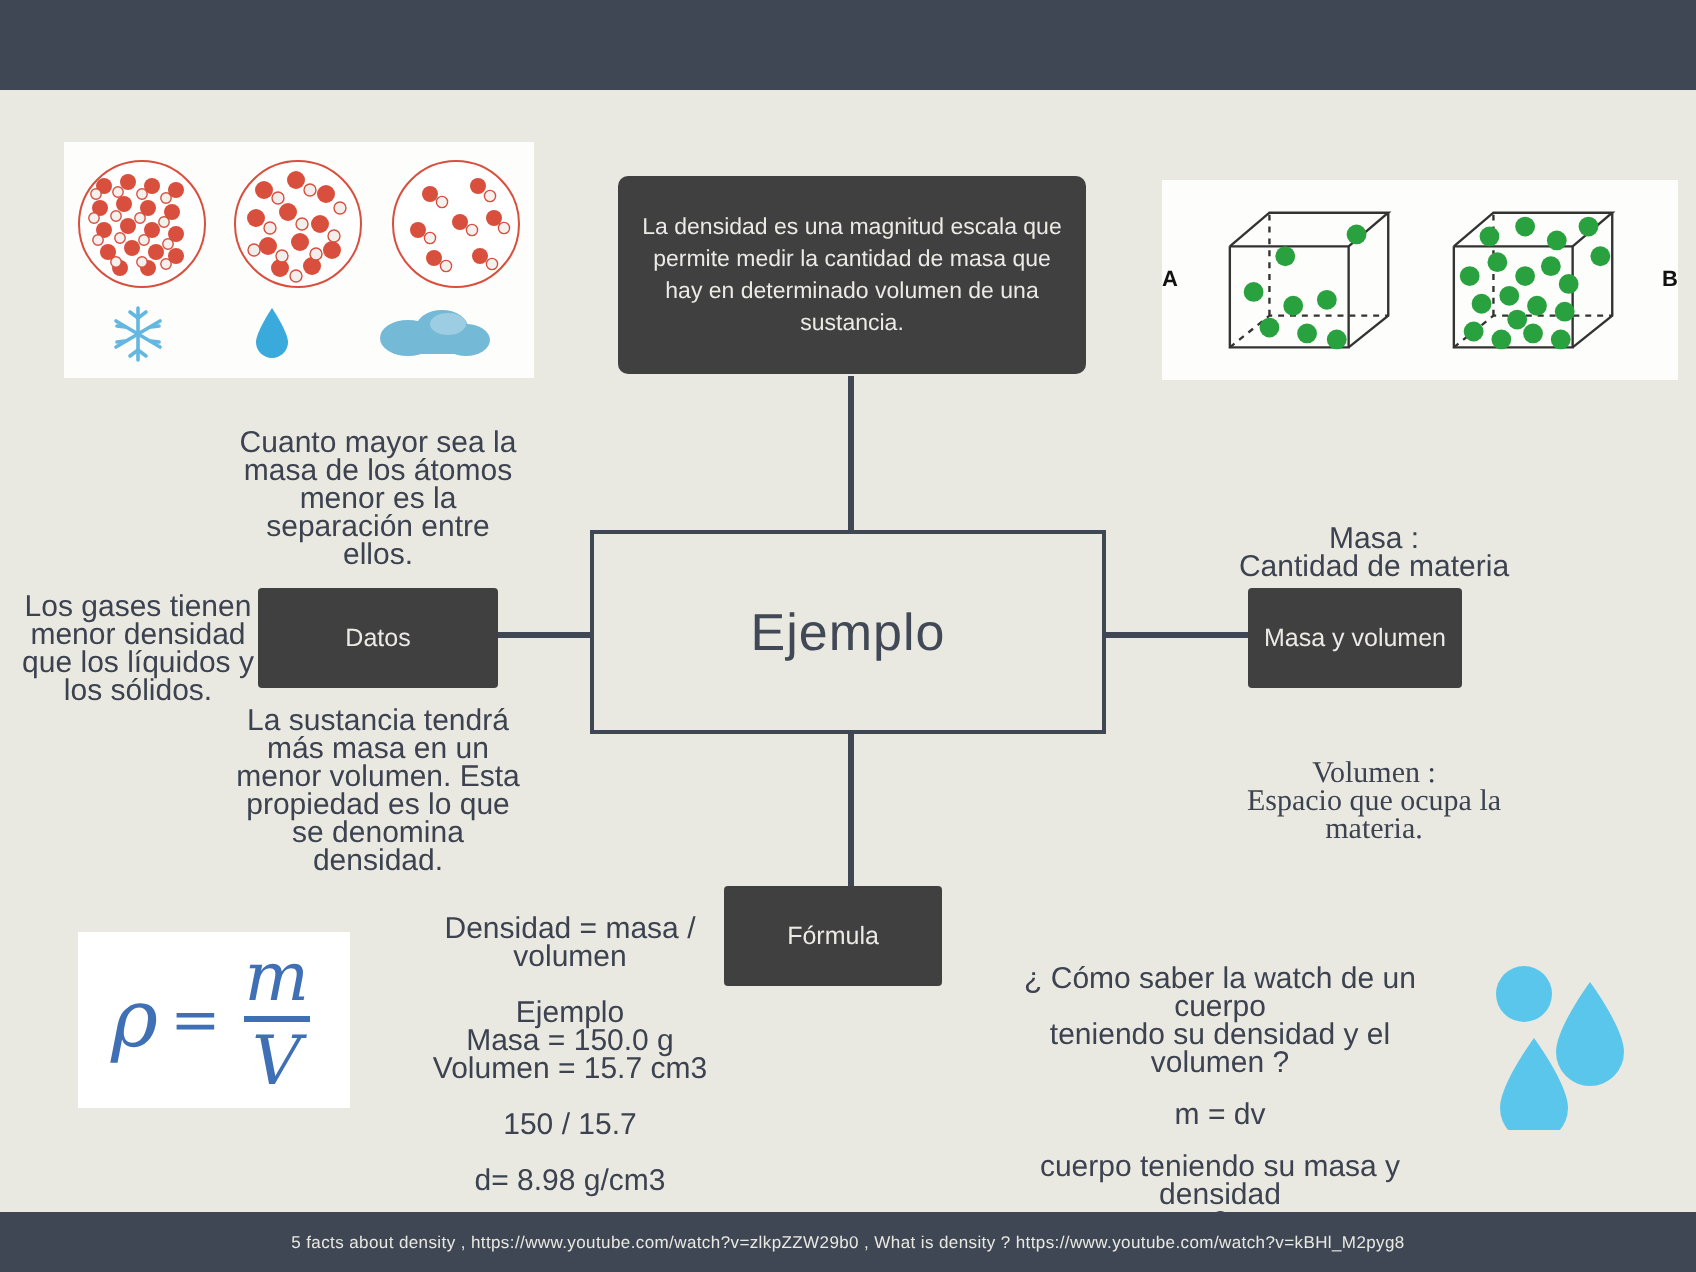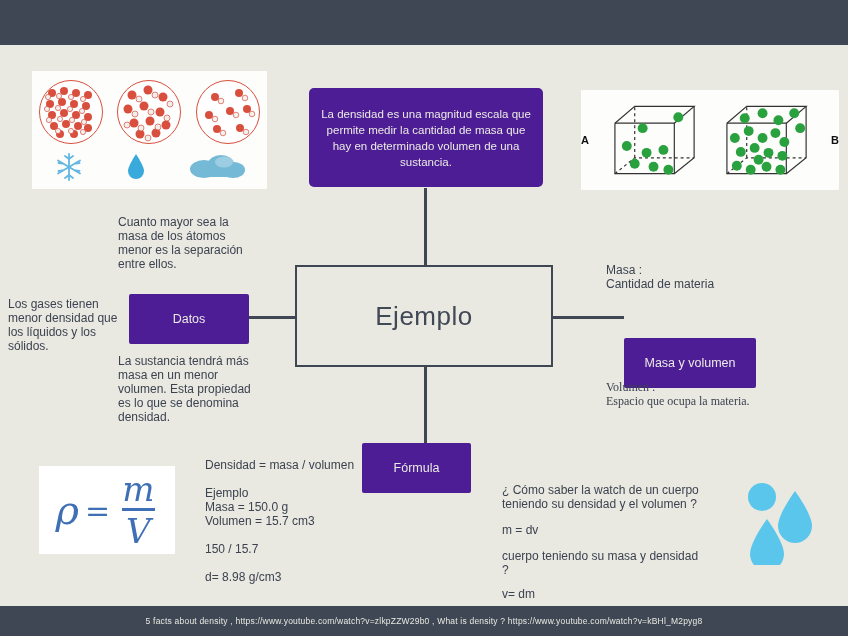--- a/index.html
+++ b/index.html
@@ -12,35 +12,35 @@
   }
   .canvas{position:absolute;left:0;top:0;width:848px;height:636px;}
 
   
   .topbar{position:absolute;left:0;top:0;width:848px;height:45px;background:#3f4755;}
   .footerbar{position:absolute;left:0;top:606px;width:848px;height:30px;background:#3f4755;
     color:#e9e9e1;font-size:8.5px;letter-spacing:.2px;display:flex;align-items:center;
     justify-content:center;text-align:center;padding:0 10px;box-sizing:border-box;}
 
   
-  .node{position:absolute;background:#4c1d95;color:#eceae4;
+  .node{position:absolute;background:#404040;color:#eceae4;
     display:flex;align-items:center;justify-content:center;text-align:center;
     border-radius:2px;box-sizing:border-box;}
   .node-central{position:absolute;background:transparent;border:2px solid #3f4755;
     color:#414956;display:flex;align-items:center;justify-content:center;
     font-size:26px;letter-spacing:.5px;box-sizing:border-box;}
   .node-desc{border-radius:5px;font-size:11.5px;line-height:16px;padding:6px 12px;}
   .node-branch{font-size:12.5px;}
 
   
   .line{position:absolute;background:#3f4755;}
 
   
-  .ftext{position:absolute;color:#3c4250;font-size:12px;line-height:14px;
-    text-align:left;}
+  .ftext{position:absolute;color:#3c4250;font-size:15px;line-height:14px;
+    text-align:center;}
 
   
   .imgcard{position:absolute;background:#fdfdfb;box-sizing:border-box;}
 
   .circles{position:absolute;display:flex;justify-content:space-around;align-items:center;
     left:0;top:0;width:100%;}
   .mol{border:1px solid #d94f3d;border-radius:50%;position:relative;overflow:hidden;
        background:#fff;}
   .phase-icons{position:absolute;left:0;width:100%;display:flex;justify-content:space-around;
        align-items:center;}
@@ -257,21 +257,21 @@
   </div>
 
   <div class="node-central" style="left:295px;top:265px;width:258px;height:102px;">
     <span>Ejemplo</span>
   </div>
 
   <div class="node node-branch" style="left:129px;top:294px;width:120px;height:50px;">
     <span>Datos</span>
   </div>
 
-  <div class="node node-branch" style="left:624px;top:294px;width:132px;height:50px;margin-top:44px;">
+  <div class="node node-branch" style="left:624px;top:294px;width:107px;height:50px;">
     <span>Masa y volumen</span>
   </div>
 
   <div class="node node-branch" style="left:362px;top:443px;width:109px;height:50px;">
     <span>Fórmula</span>
   </div>
 
   <div class="ftext" style="left:118px;top:215px;width:142px;">
     <span>Cuanto mayor sea la masa de los átomos menor es la separación entre ellos.</span>
   </div>

